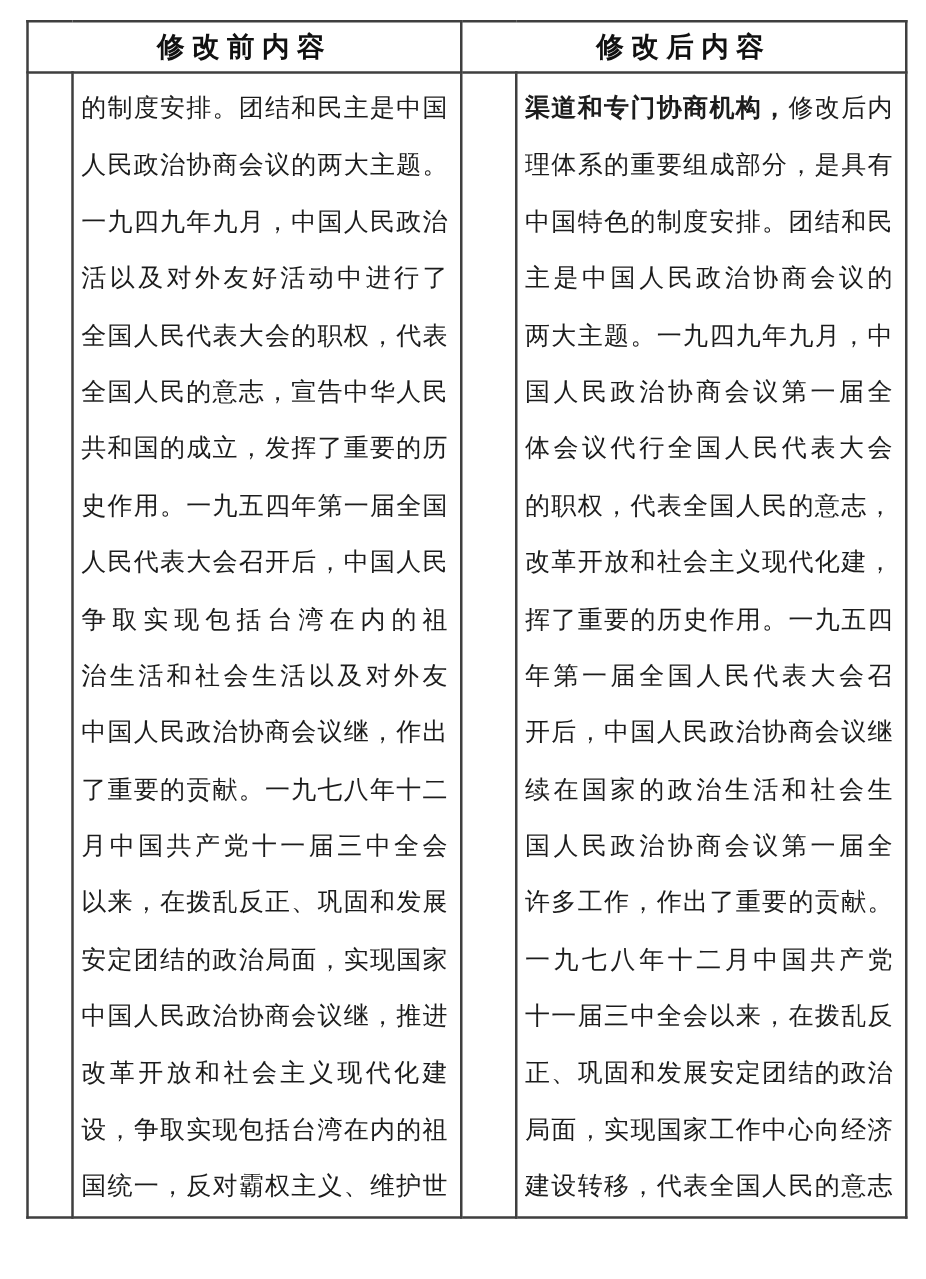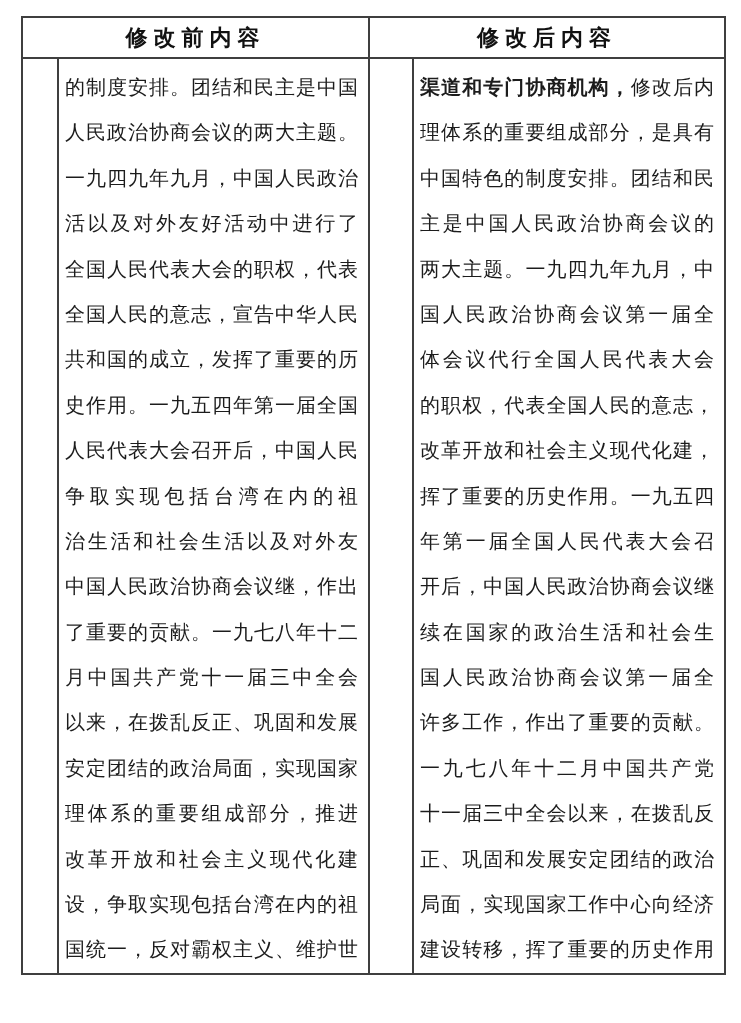--- a/index.html
+++ b/index.html
@@ -91,21 +91,21 @@
             <div class="line">共和国的成立，发挥了重要的历</div>
             <div class="line">史作用。一九五四年第一届全国</div>
             <div class="line">人民代表大会召开后，中国人民</div>
             <div class="line">争取实现包括台湾在内的祖</div>
             <div class="line">治生活和社会生活以及对外友</div>
             <div class="line">中国人民政治协商会议继，作出</div>
             <div class="line">了重要的贡献。一九七八年十二</div>
             <div class="line">月中国共产党十一届三中全会</div>
             <div class="line">以来，在拨乱反正、巩固和发展</div>
             <div class="line">安定团结的政治局面，实现国家</div>
-            <div class="line">理体系的重要组成部分，推进</div>
+            <div class="line">中国人民政治协商会议继，推进</div>
             <div class="line">改革开放和社会主义现代化建</div>
             <div class="line">设，争取实现包括台湾在内的祖</div>
             <div class="line">国统一，反对霸权主义、维护世</div>
           </div>
       </td>
       <td class="numcell"></td>
       <td class="content">
         <div class="line"><span class="lead-bold">渠道和专门协商机构，</span><span>修改后内容</span></div>
         <div>
             <div class="line">理体系的重要组成部分，是具有</div>
@@ -119,18 +119,18 @@
             <div class="line">挥了重要的历史作用。一九五四</div>
             <div class="line">年第一届全国人民代表大会召</div>
             <div class="line">开后，中国人民政治协商会议继</div>
             <div class="line">续在国家的政治生活和社会生</div>
             <div class="line">国人民政治协商会议第一届全</div>
             <div class="line">许多工作，作出了重要的贡献。</div>
             <div class="line">一九七八年十二月中国共产党</div>
             <div class="line">十一届三中全会以来，在拨乱反</div>
             <div class="line">正、巩固和发展安定团结的政治</div>
             <div class="line">局面，实现国家工作中心向经济</div>
-            <div class="line">建设转移，挥了重要的历史作用</div>
+            <div class="line">建设转移，代表全国人民的意志</div>
           </div>
       </td>
     </tr>
   </tbody>
 </table>
 
 </body></html>

